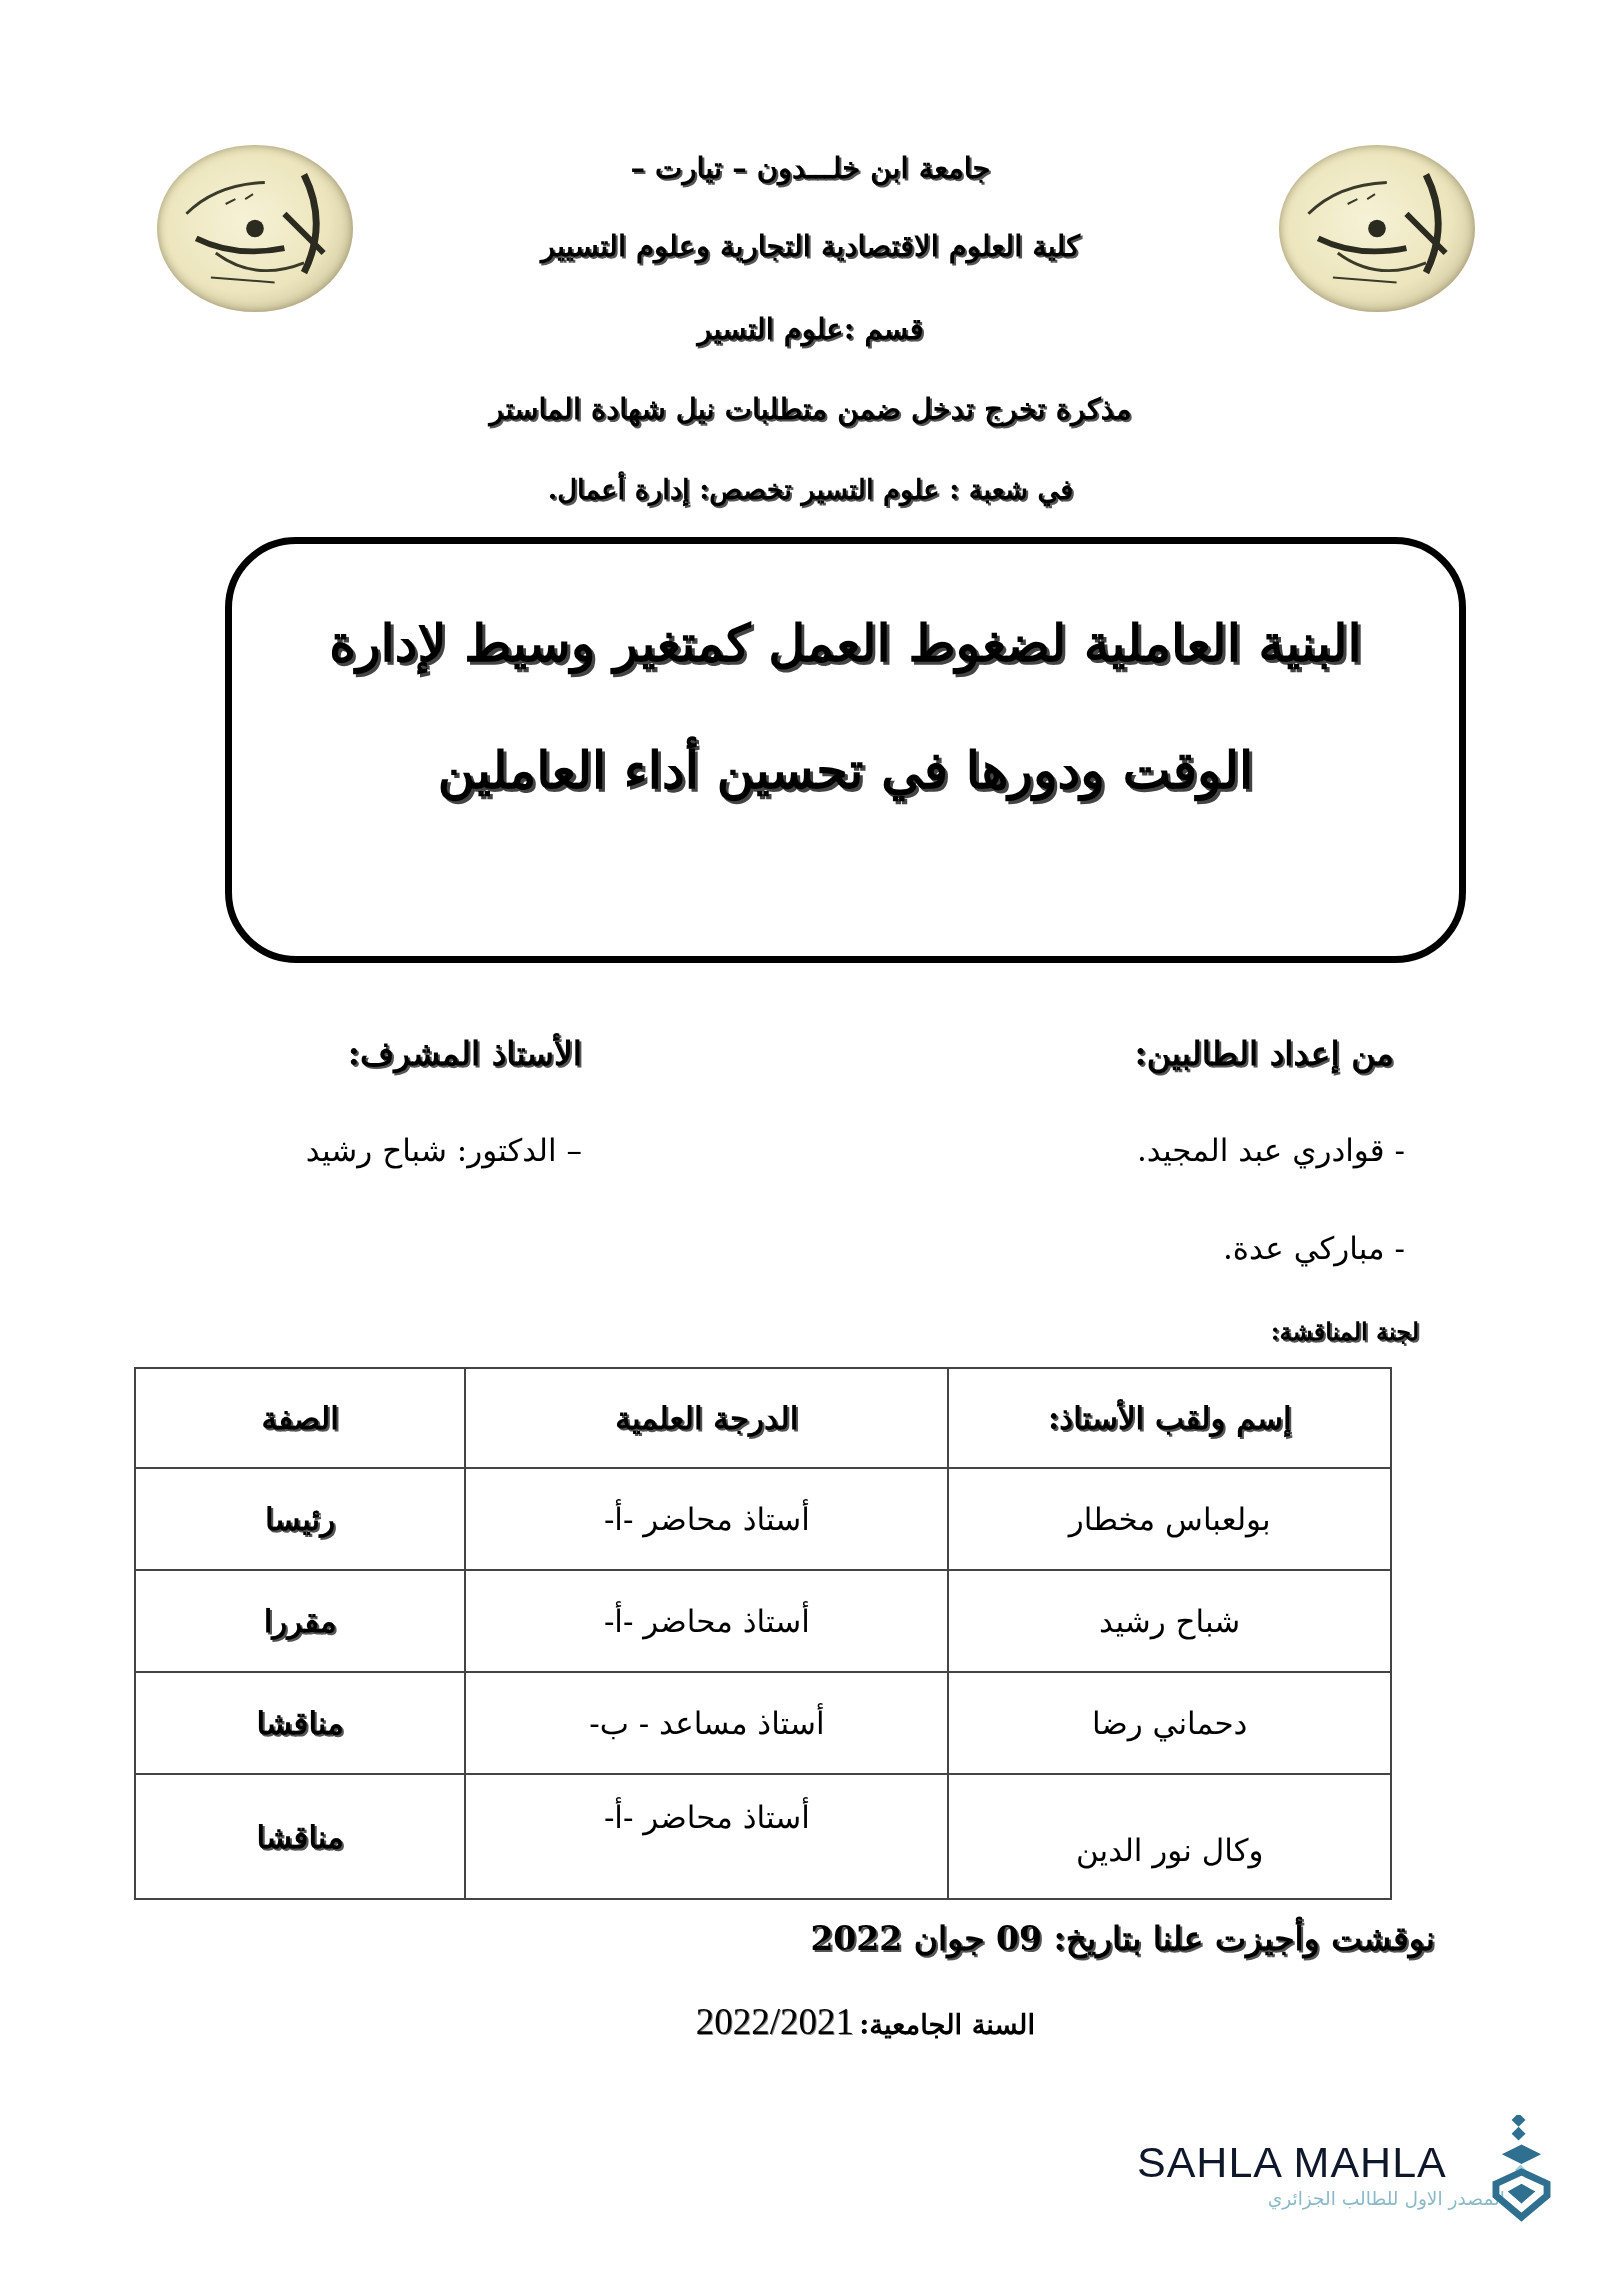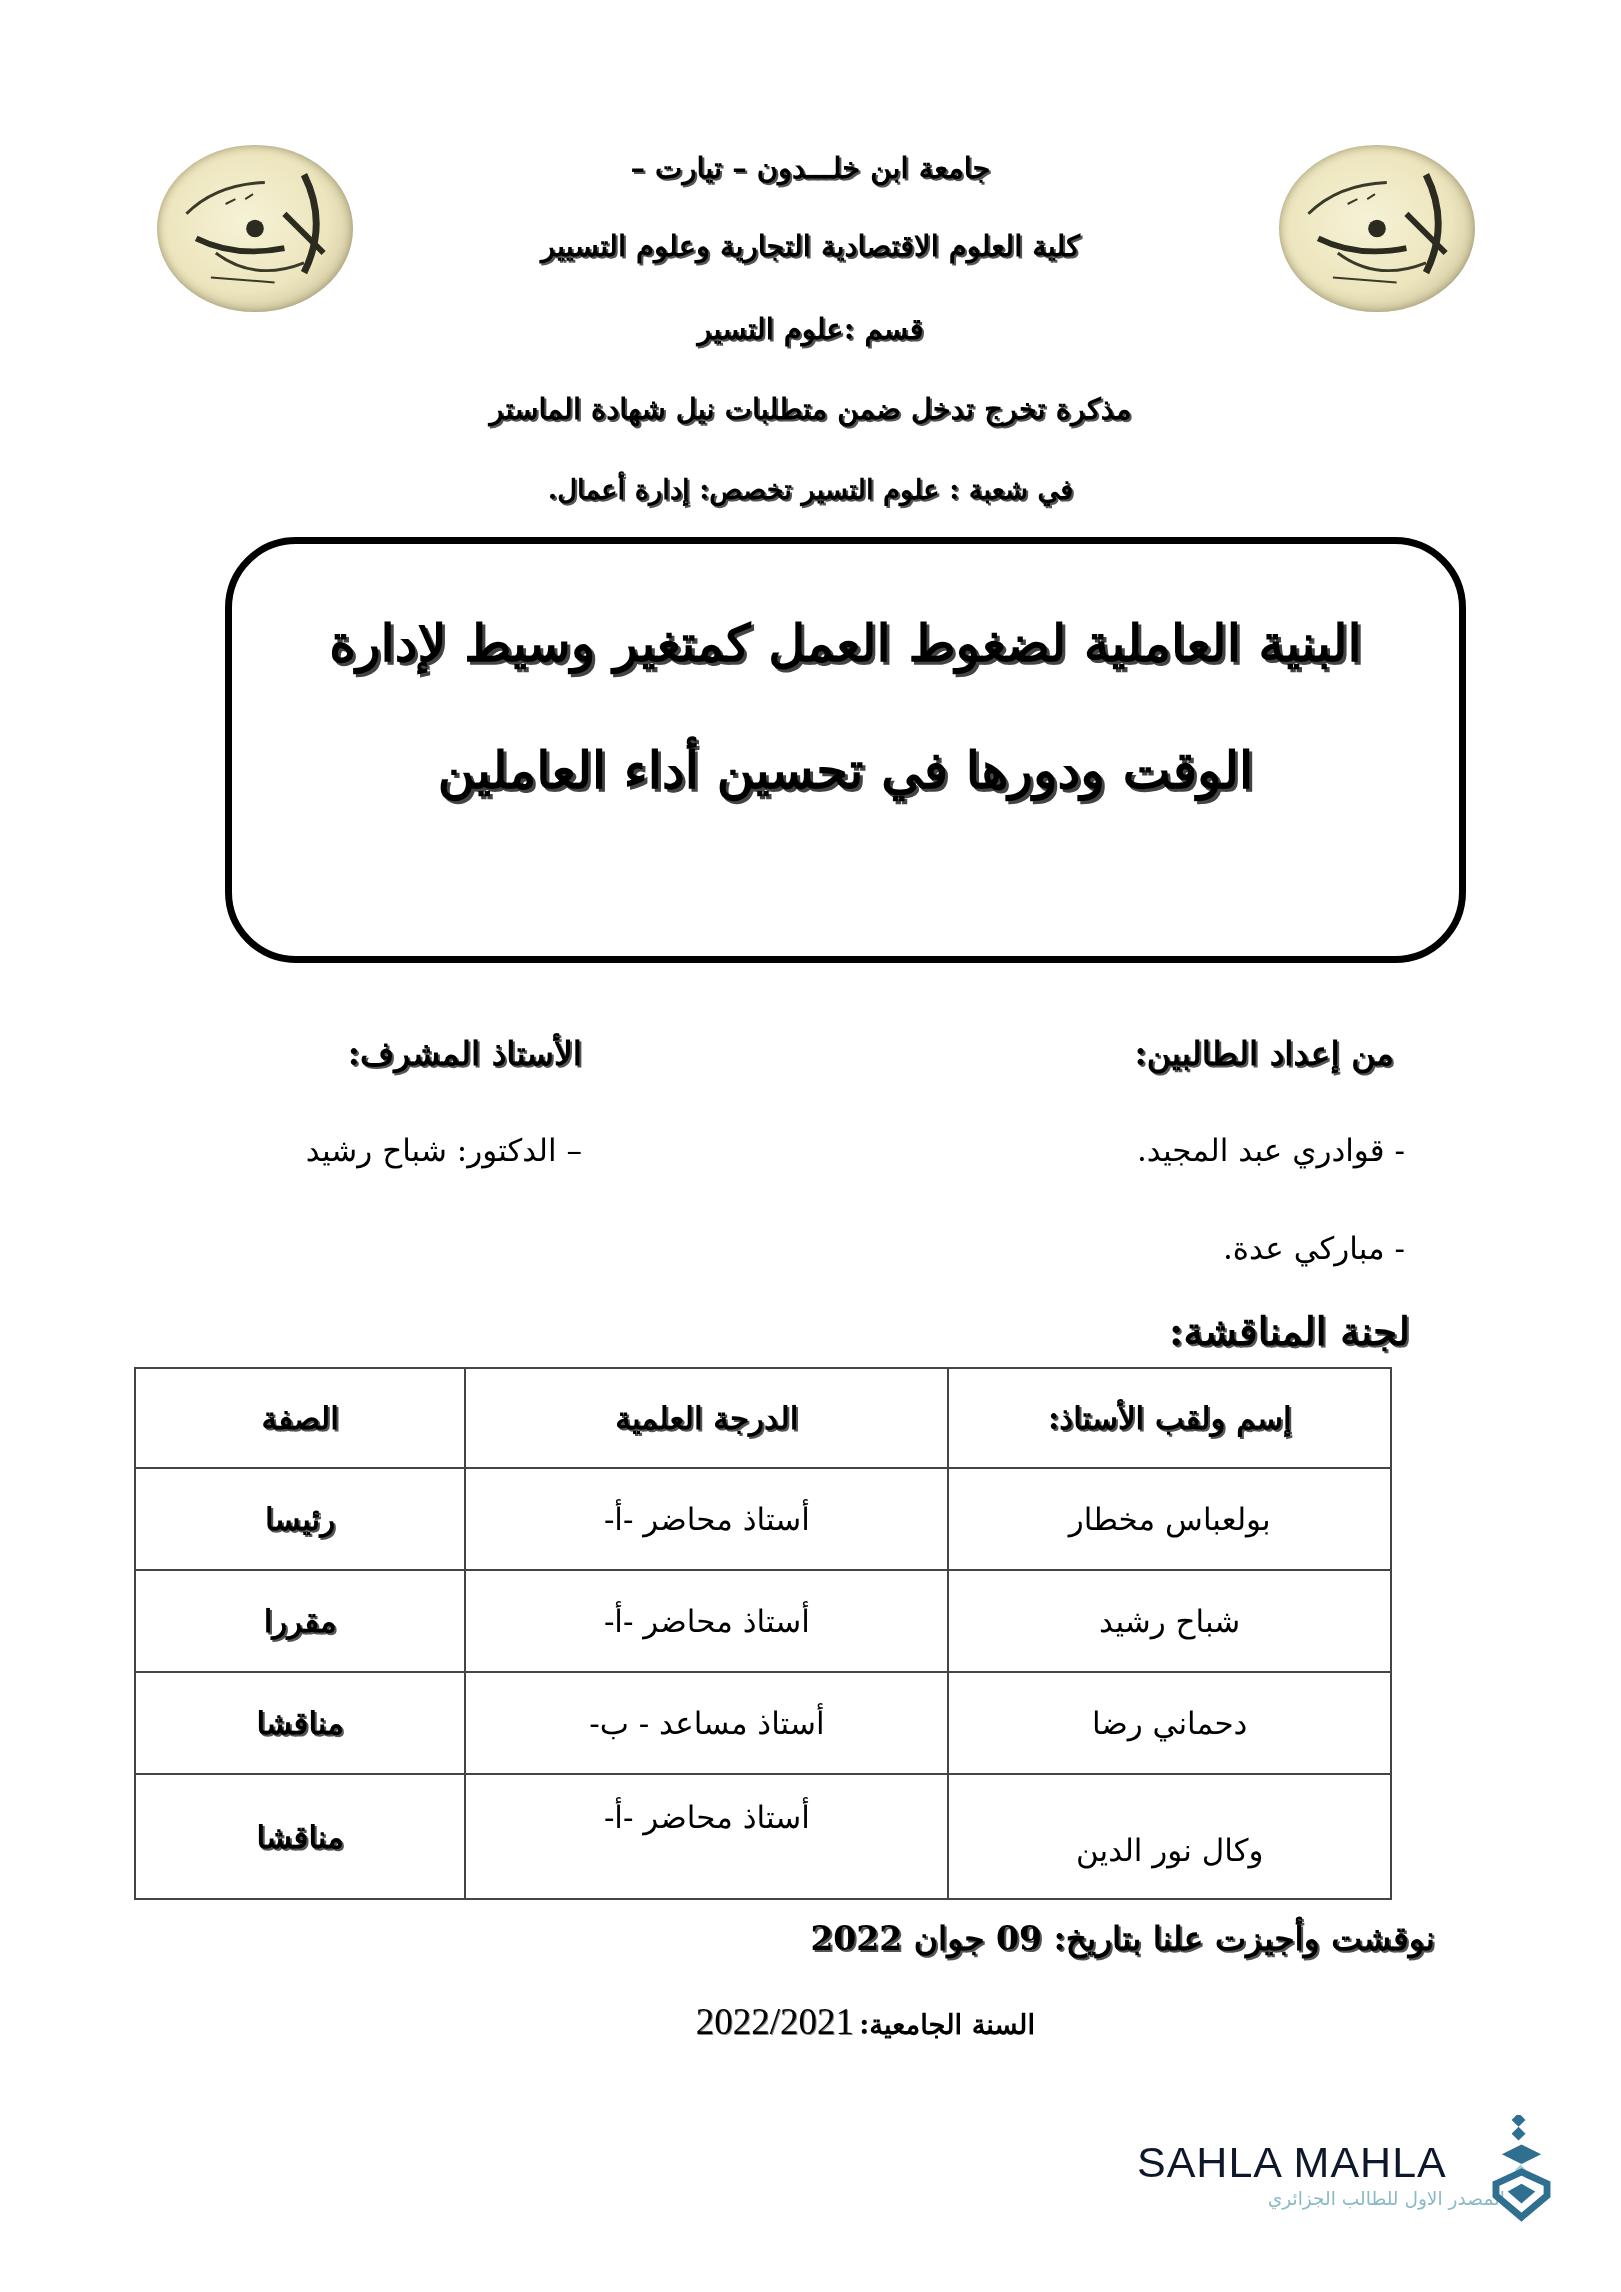--- a/index.html
+++ b/index.html
@@ -118,21 +118,21 @@
   <div class="title-line t1 rtl">البنية العاملية لضغوط العمل كمتغير وسيط لإدارة</div>
 </div>
 
 <div class="abs rtl label-bold" style="right:227px; top:1031px;">من إعداد الطالبين:</div>
 <div class="abs rtl name-line" style="right:216px; top:1129px;">- قوادري عبد المجيد.</div>
 <div class="abs rtl name-line" style="right:216px; top:1227px;">- مباركي عدة.</div>
 
 <div class="abs rtl label-bold" style="right:1039px; top:1031px;">الأستاذ المشرف:</div>
 <div class="abs rtl name-line" style="right:1039px; top:1129px;">– الدكتور: شباح رشيد</div>
 
-<div class="abs rtl label-bold" style="right:211px; top:1309px; font-size:39px;margin-left:8px;">لجنة المناقشة:</div>
+<div class="abs rtl label-bold" style="right:202px; top:1309px; font-size:24px;margin-left:8px;">لجنة المناقشة:</div>
 
 <table class="committee">
   <tbody>
       <tr>
     <th class="col-name">إسم ولقب الأستاذ:</th>
     <th class="col-rank">الدرجة العلمية</th>
     <th class="col-role">الصفة</th>
   </tr>
   <tr>
     <td>بولعباس مخطار</td>

